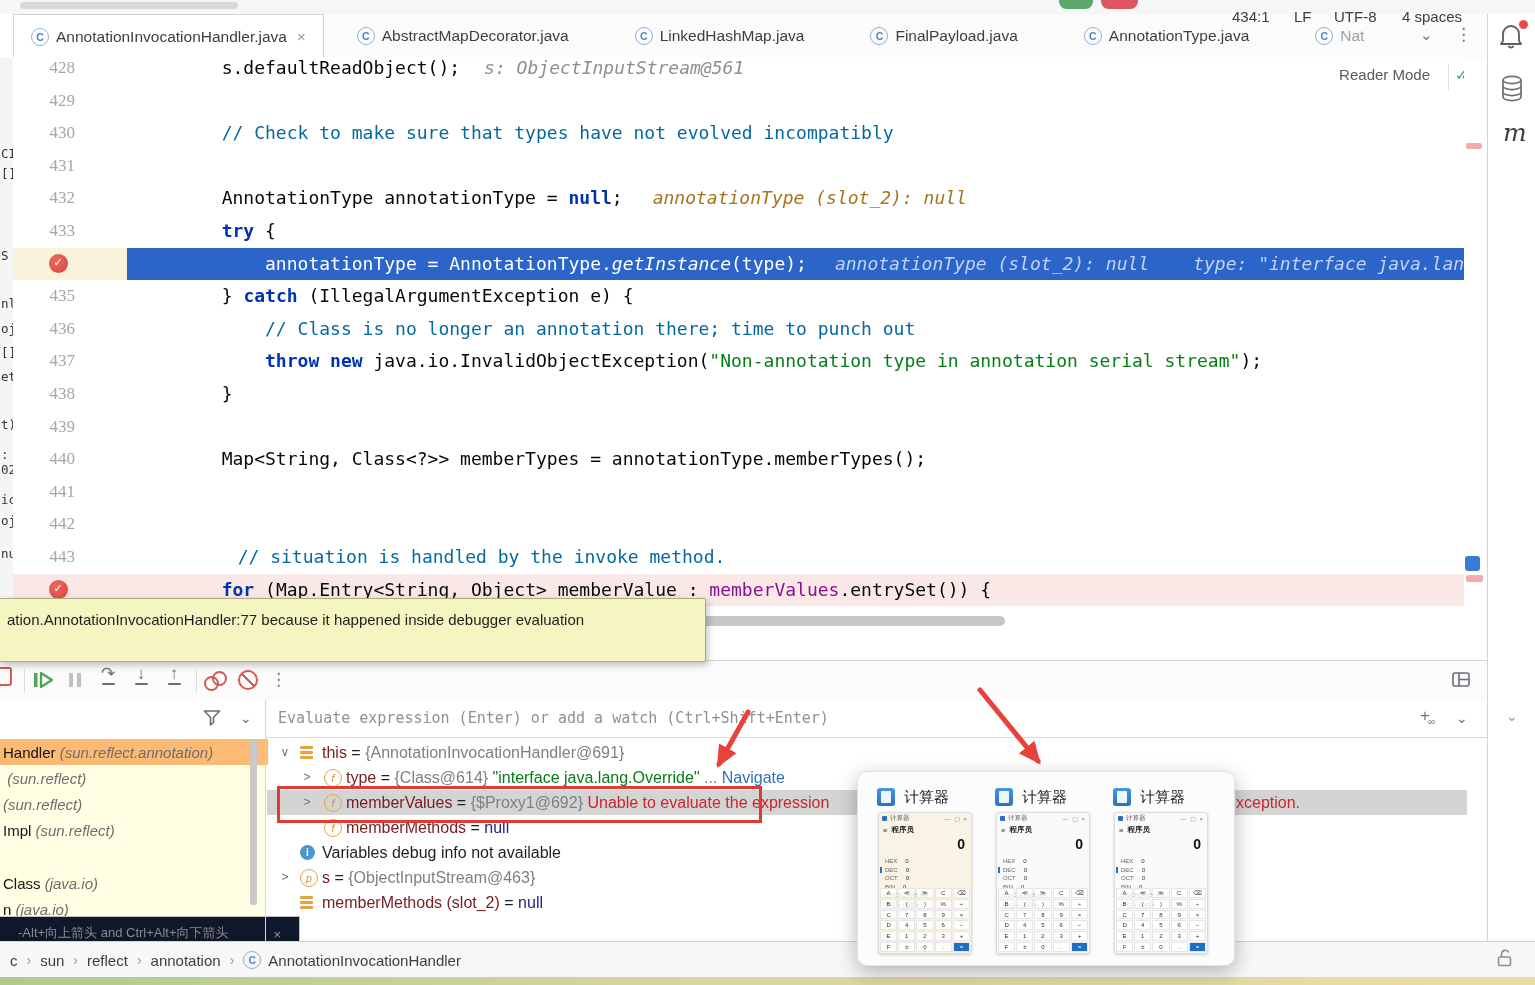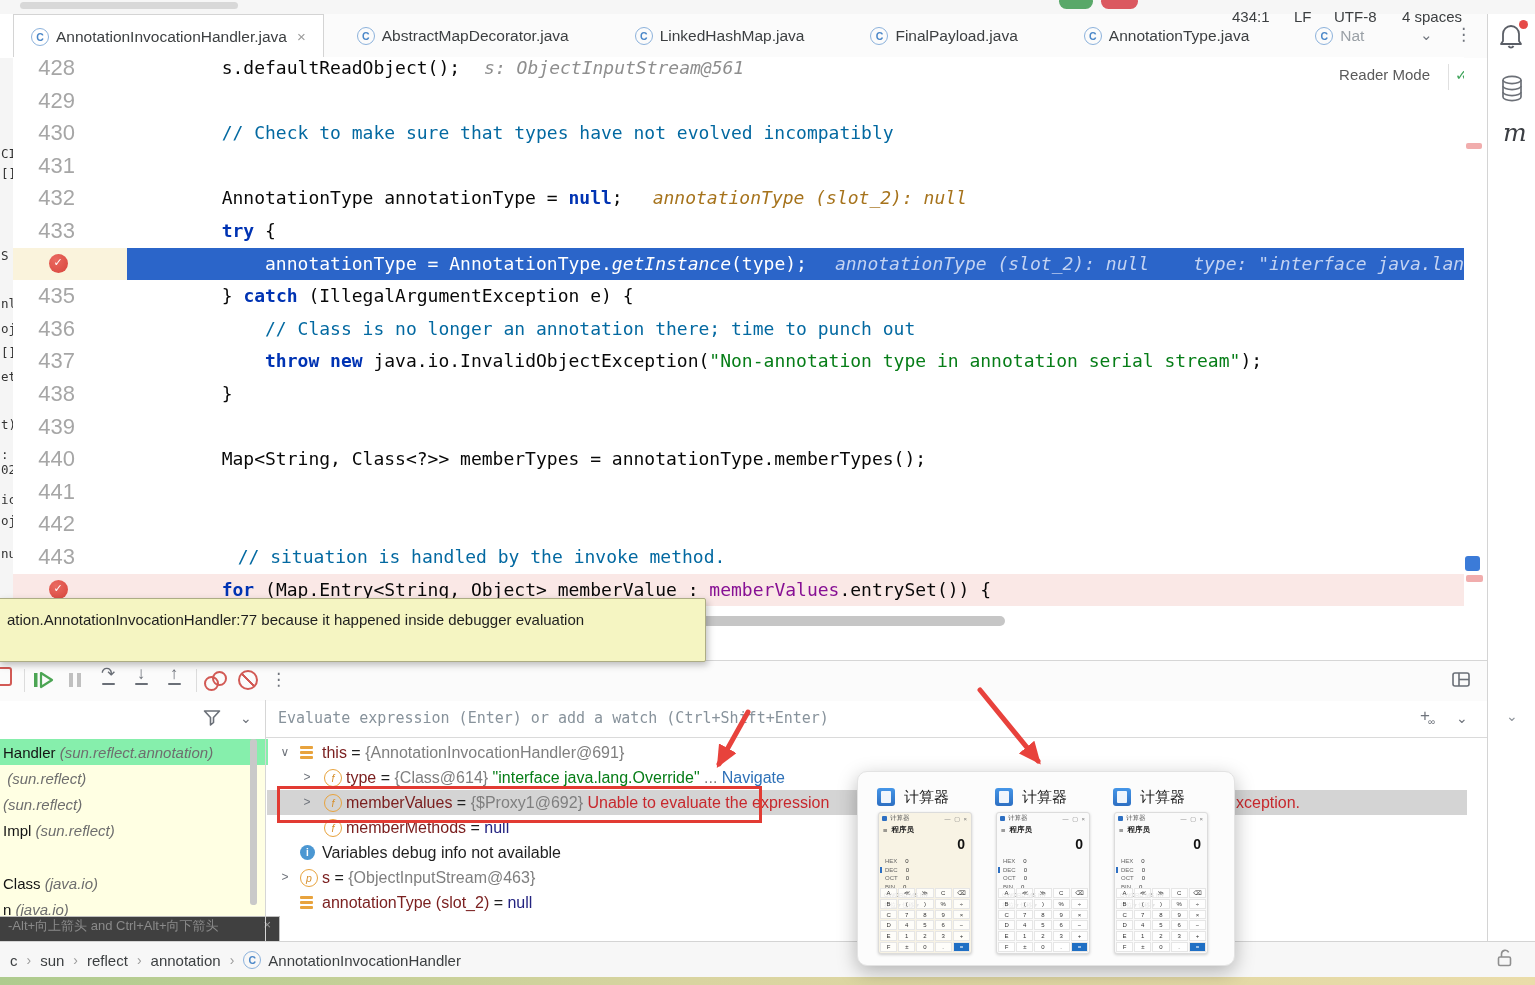--- a/index.html
+++ b/index.html
@@ -23,21 +23,21 @@
   
   .rail{left:1487px;top:14px;width:48px;height:927px;background:#fff;border-left:1px solid #d4d4d4;}
   .bell-wrap{left:1498px;top:22px;}
   .bell-dot{left:1519px;top:20px;width:9px;height:9px;border-radius:50%;background:#e64a47;}
   .db-wrap{left:1499px;top:74px;}
   .m-icon{left:1503px;top:118px;font-family:"DejaVu Serif",serif;font-style:italic;font-size:25px;color:#3b3e43;}
   
   .left-strip{left:0;top:58px;width:13px;height:577px;background:#f5f5f5;border-right:1px solid #d4d4d4;}
   .strip-frag{position:absolute;left:1px;font-size:12.5px;color:#333;font-family:"DejaVu Sans Mono",monospace;}
   #gutter-layer{left:13px;top:57px;width:114px;height:578px;overflow:hidden;background:#fff;}
-  .gut-num{position:absolute;left:0;width:62px;text-align:right;font-family:Liberation Sans, sans-serif;font-size:22px;color:#a6a6a6;}
+  .gut-num{position:absolute;left:0;width:62px;text-align:right;font-family:Liberation Serif, serif;font-size:17px;color:#a6a6a6;}
   .gut-bg{position:absolute;left:0;width:114px;}
   .bp-icon{position:absolute;width:19px;height:19px;border-radius:50%;background:radial-gradient(circle at 35% 30%,#ea6a60,#d8443c);}
   .bp-icon::after{content:"✓";position:absolute;left:4.5px;top:1.5px;color:#fff;font-size:11px;font-weight:bold;}
   #code-clip{left:127px;top:57px;width:1337px;height:578px;overflow:hidden;background:#fff;}
   .row-bg{position:absolute;left:0;width:1337px;}
   .row-bg.exec{background:#2b65c9;}
   .row-bg.bpline{background:#fae8e6;}
   .code-line{position:absolute;font-family:"DejaVu Sans Mono",monospace;font-size:18px;white-space:pre;}
   .kw{color:#0033B3;font-weight:600;}
   .plain{color:#080808;}
@@ -72,26 +72,26 @@
   .bp2 i:first-child{left:0;top:5px;}
   .bp2 i:last-child{left:8px;top:0;}
   .mute-bp{position:absolute;top:9px;width:16px;height:16px;border:2px solid #d25a55;border-radius:50%;
            background:linear-gradient(45deg,transparent 44%,#d25a55 44%,#d25a55 56%,transparent 56%);}
   .kebab{font-size:17px;color:#6f747c;}
   
   .panel-split-v{left:265px;top:700px;width:1px;height:241px;background:#d6d6d6;}
   .frames-head{left:0;top:701px;width:265px;height:37px;background:#fff;}
   .frames-yellow{left:0;top:765px;width:265px;height:151px;background:#ffffe3;}
   .frame-row{position:absolute;left:0;width:265px;height:26px;font-size:15px;display:flex;align-items:center;padding-left:3px;white-space:pre;}
-  .frame-row.sel{background:#86efac;}
+  .frame-row.sel{background:#fdba74;}
   .fname{color:#141414;}
   .fpkg{color:#6e6e6e;font-style:italic;}
   .frames-scroll{left:250px;top:739px;width:7px;height:166px;background:#c9c9c9;border-radius:3px;}
-  .frames-hint{left:0;top:916px;width:263px;height:25px;background:#404040;border:1px solid #bfbfbf;border-left:none;
-               font-size:13px;color:#8a8a8a;display:flex;align-items:flex-start;padding:0 8px;}
+  .frames-hint{left:0;top:916px;width:263px;height:25px;background:#0f172a;border:1px solid #bfbfbf;border-left:none;
+               font-size:13px;color:#8a8a8a;display:flex;align-items:flex-end;padding:0 18px;}
   .frames-hint .hx{margin-left:auto;color:#9a9a9a;font-size:13px;}
   .eval-bar{left:266px;top:701px;width:1221px;height:36px;background:#fff;border-bottom:1px solid #dadada;}
   .eval-text{position:absolute;left:12px;top:8px;font-family:"DejaVu Sans Mono",monospace;font-size:15px;color:#87929b;}
   .addwatch{left:1420px;top:706px;color:#6f747c;font-size:17px;}
   .addwatch .inf{font-size:10px;position:relative;top:4px;left:-2px;}
   .eval-chev{left:1456px;top:710px;color:#6f747c;font-size:14px;}
   .rail-chev{left:1506px;top:708px;color:#8f949b;font-size:14px;}
   
   .var-row-bg{left:267px;top:790px;width:1200px;height:25px;background:#d4d4d4;}
   .var-row{position:absolute;height:25px;display:flex;align-items:center;font-size:16px;white-space:pre;}
@@ -370,21 +370,21 @@
       <div class="vicon-info" style="left: 300px; top: 845px;">i</div>
       <div class="var-row" style="left: 322px; top: 840px;"><span class="vplain">Variables debug info not available</span></div>
       <div class="vexp" style="left: 278px; top: 870px;">&gt;</div>
       <div class="vicon-f" style="left: 300px; top: 869px;">p</div>
       <div class="var-row" style="left: 322px; top: 865px;"><span class="vname">s</span><span class="veq"> = </span><span class="vref">{ObjectInputStream@463}</span></div>
       <div class="vicon-stack" style="left: 300px; top: 896px;">
         <i></i>
         <i></i>
         <i></i>
       </div>
-      <div class="var-row" style="left: 322px; top: 890px;"><span class="vname">annotationType (slot_2)</span><span class="veq"> = </span><span class="vkw">null</span></div>
+      <div class="var-row" style="left: 322px; top: 890px;"><span class="vname">memberMethods (slot_2)</span><span class="veq"> = </span><span class="vkw">null</span></div>
     </div>
   <div class="ab red-box"></div>
 
   <div class="ab calc-popup" id="calc-popup">
       <div class="calc-item" style="left: 14px;">
         <div class="calc-head">
           <div class="calc-ico"></div>
           <span class="calc-title">计算器</span>
         </div>
         <div class="mini" style="background: rgb(248, 243, 228);">

